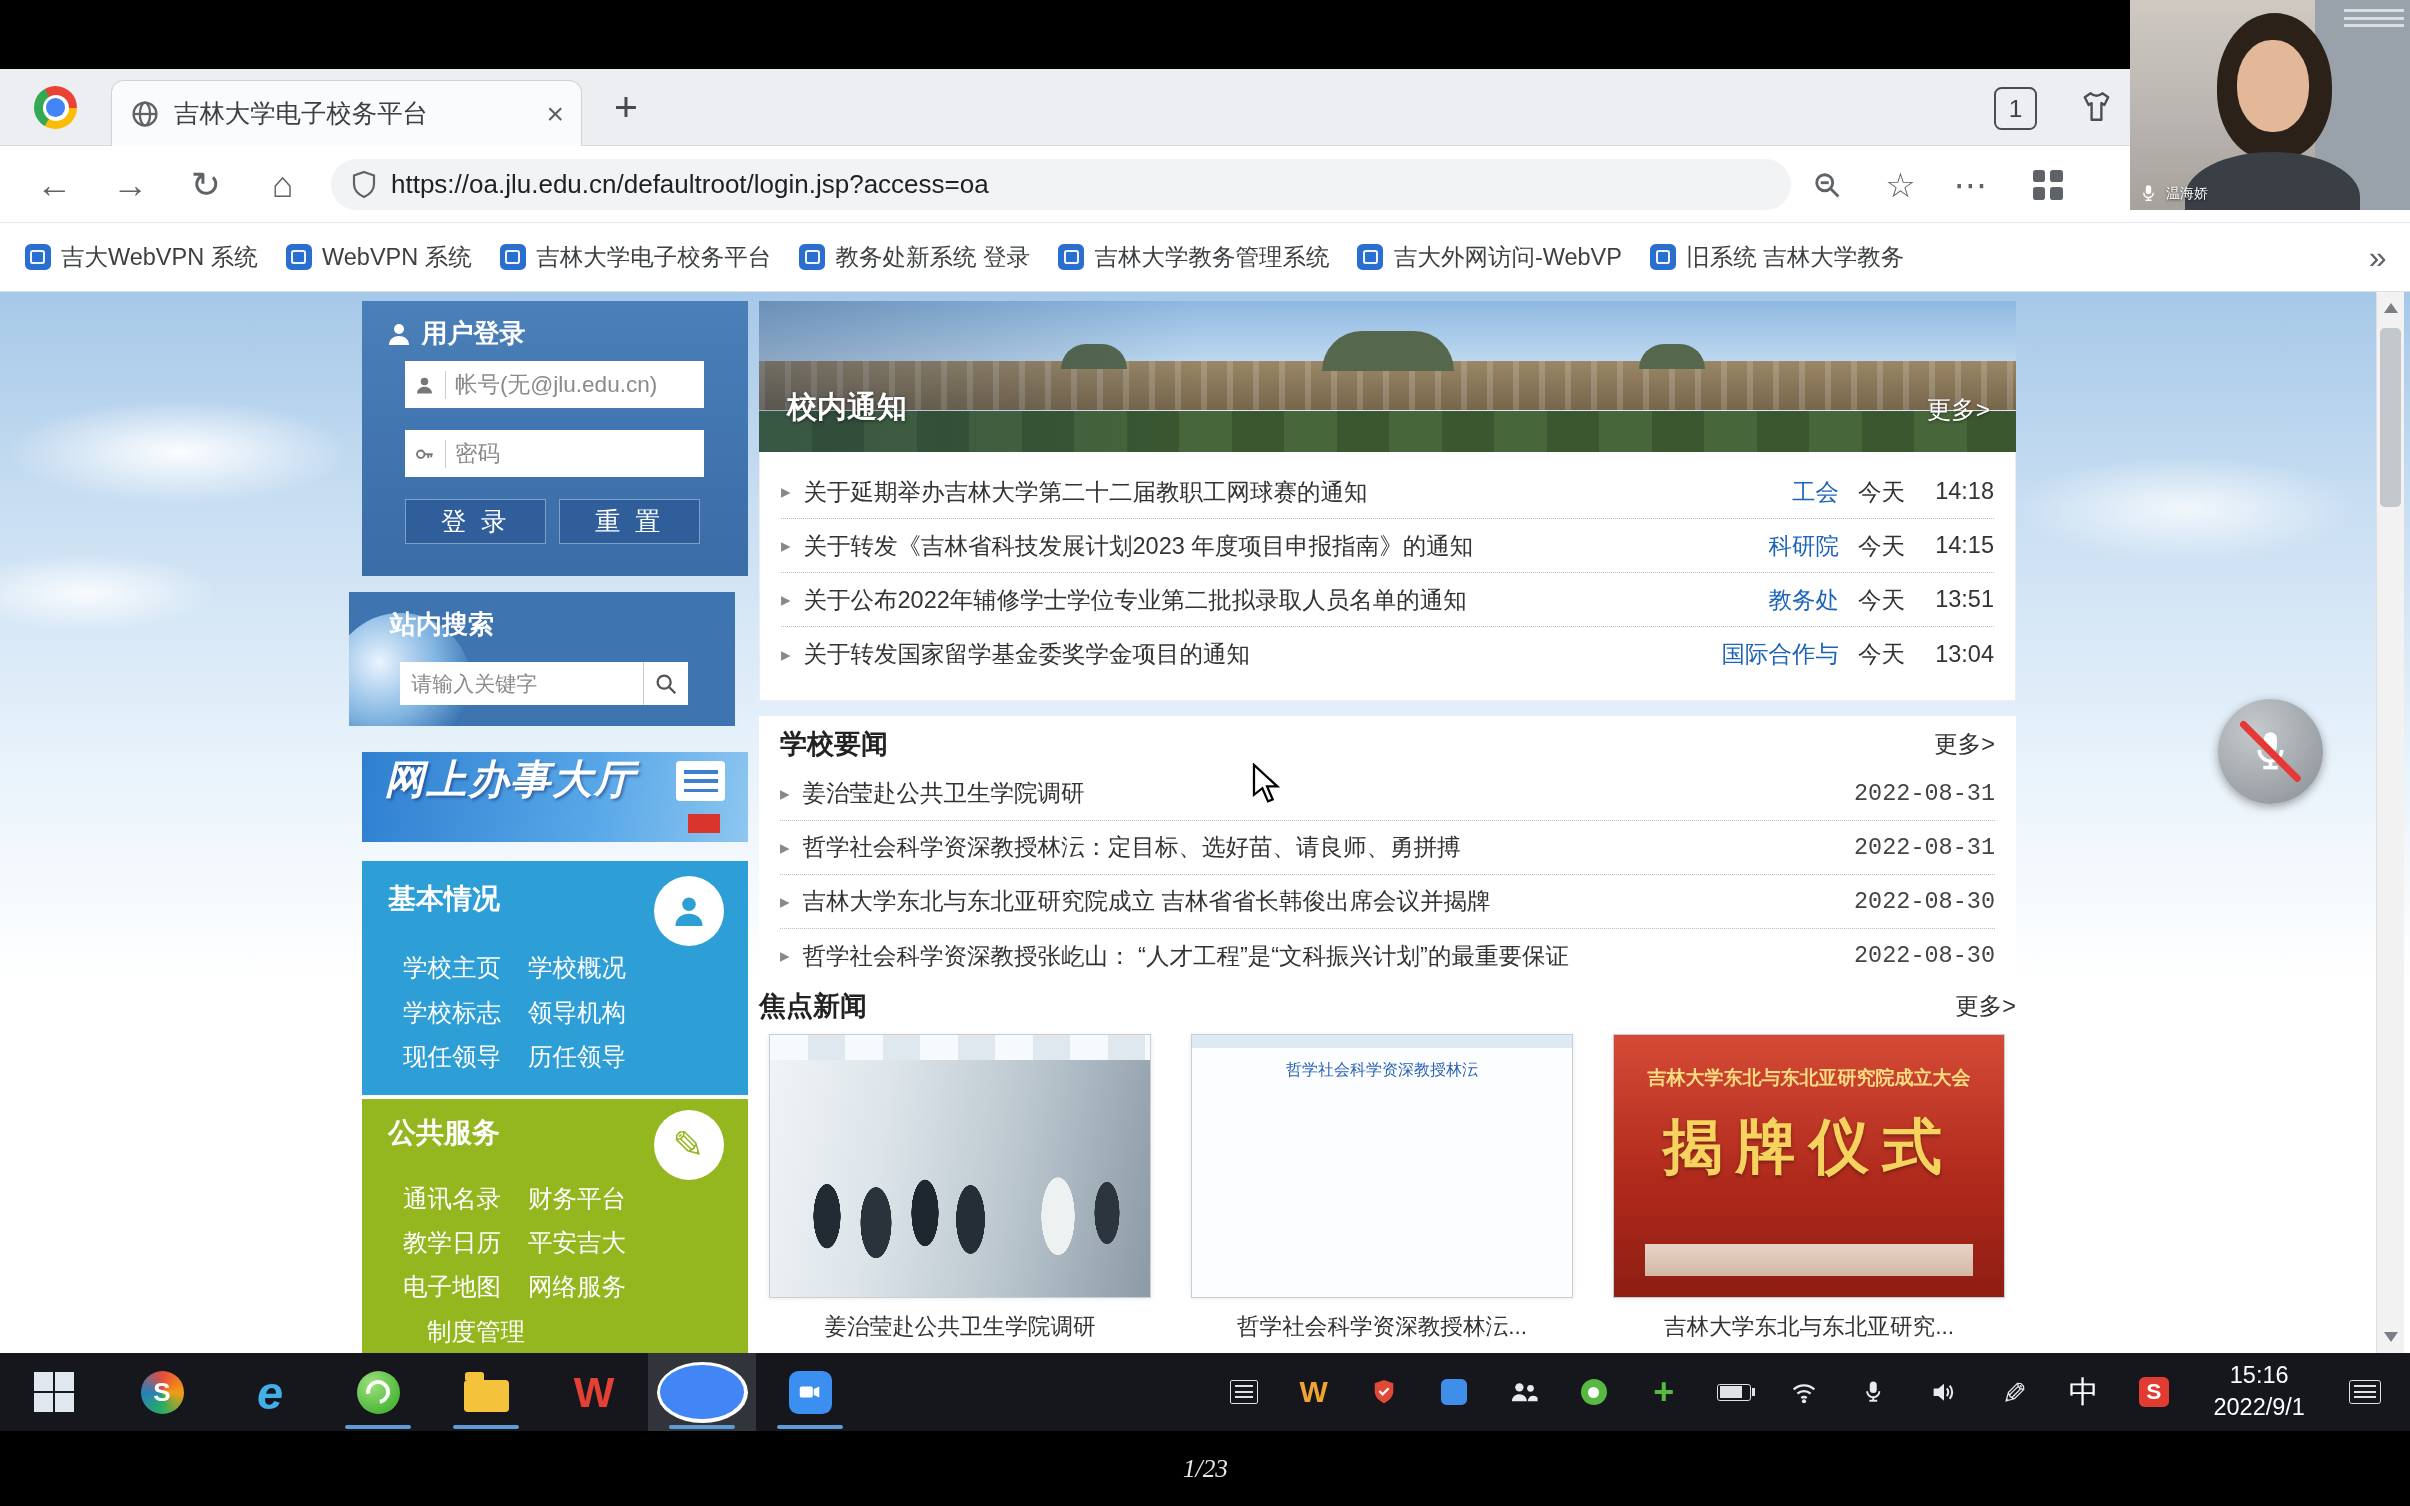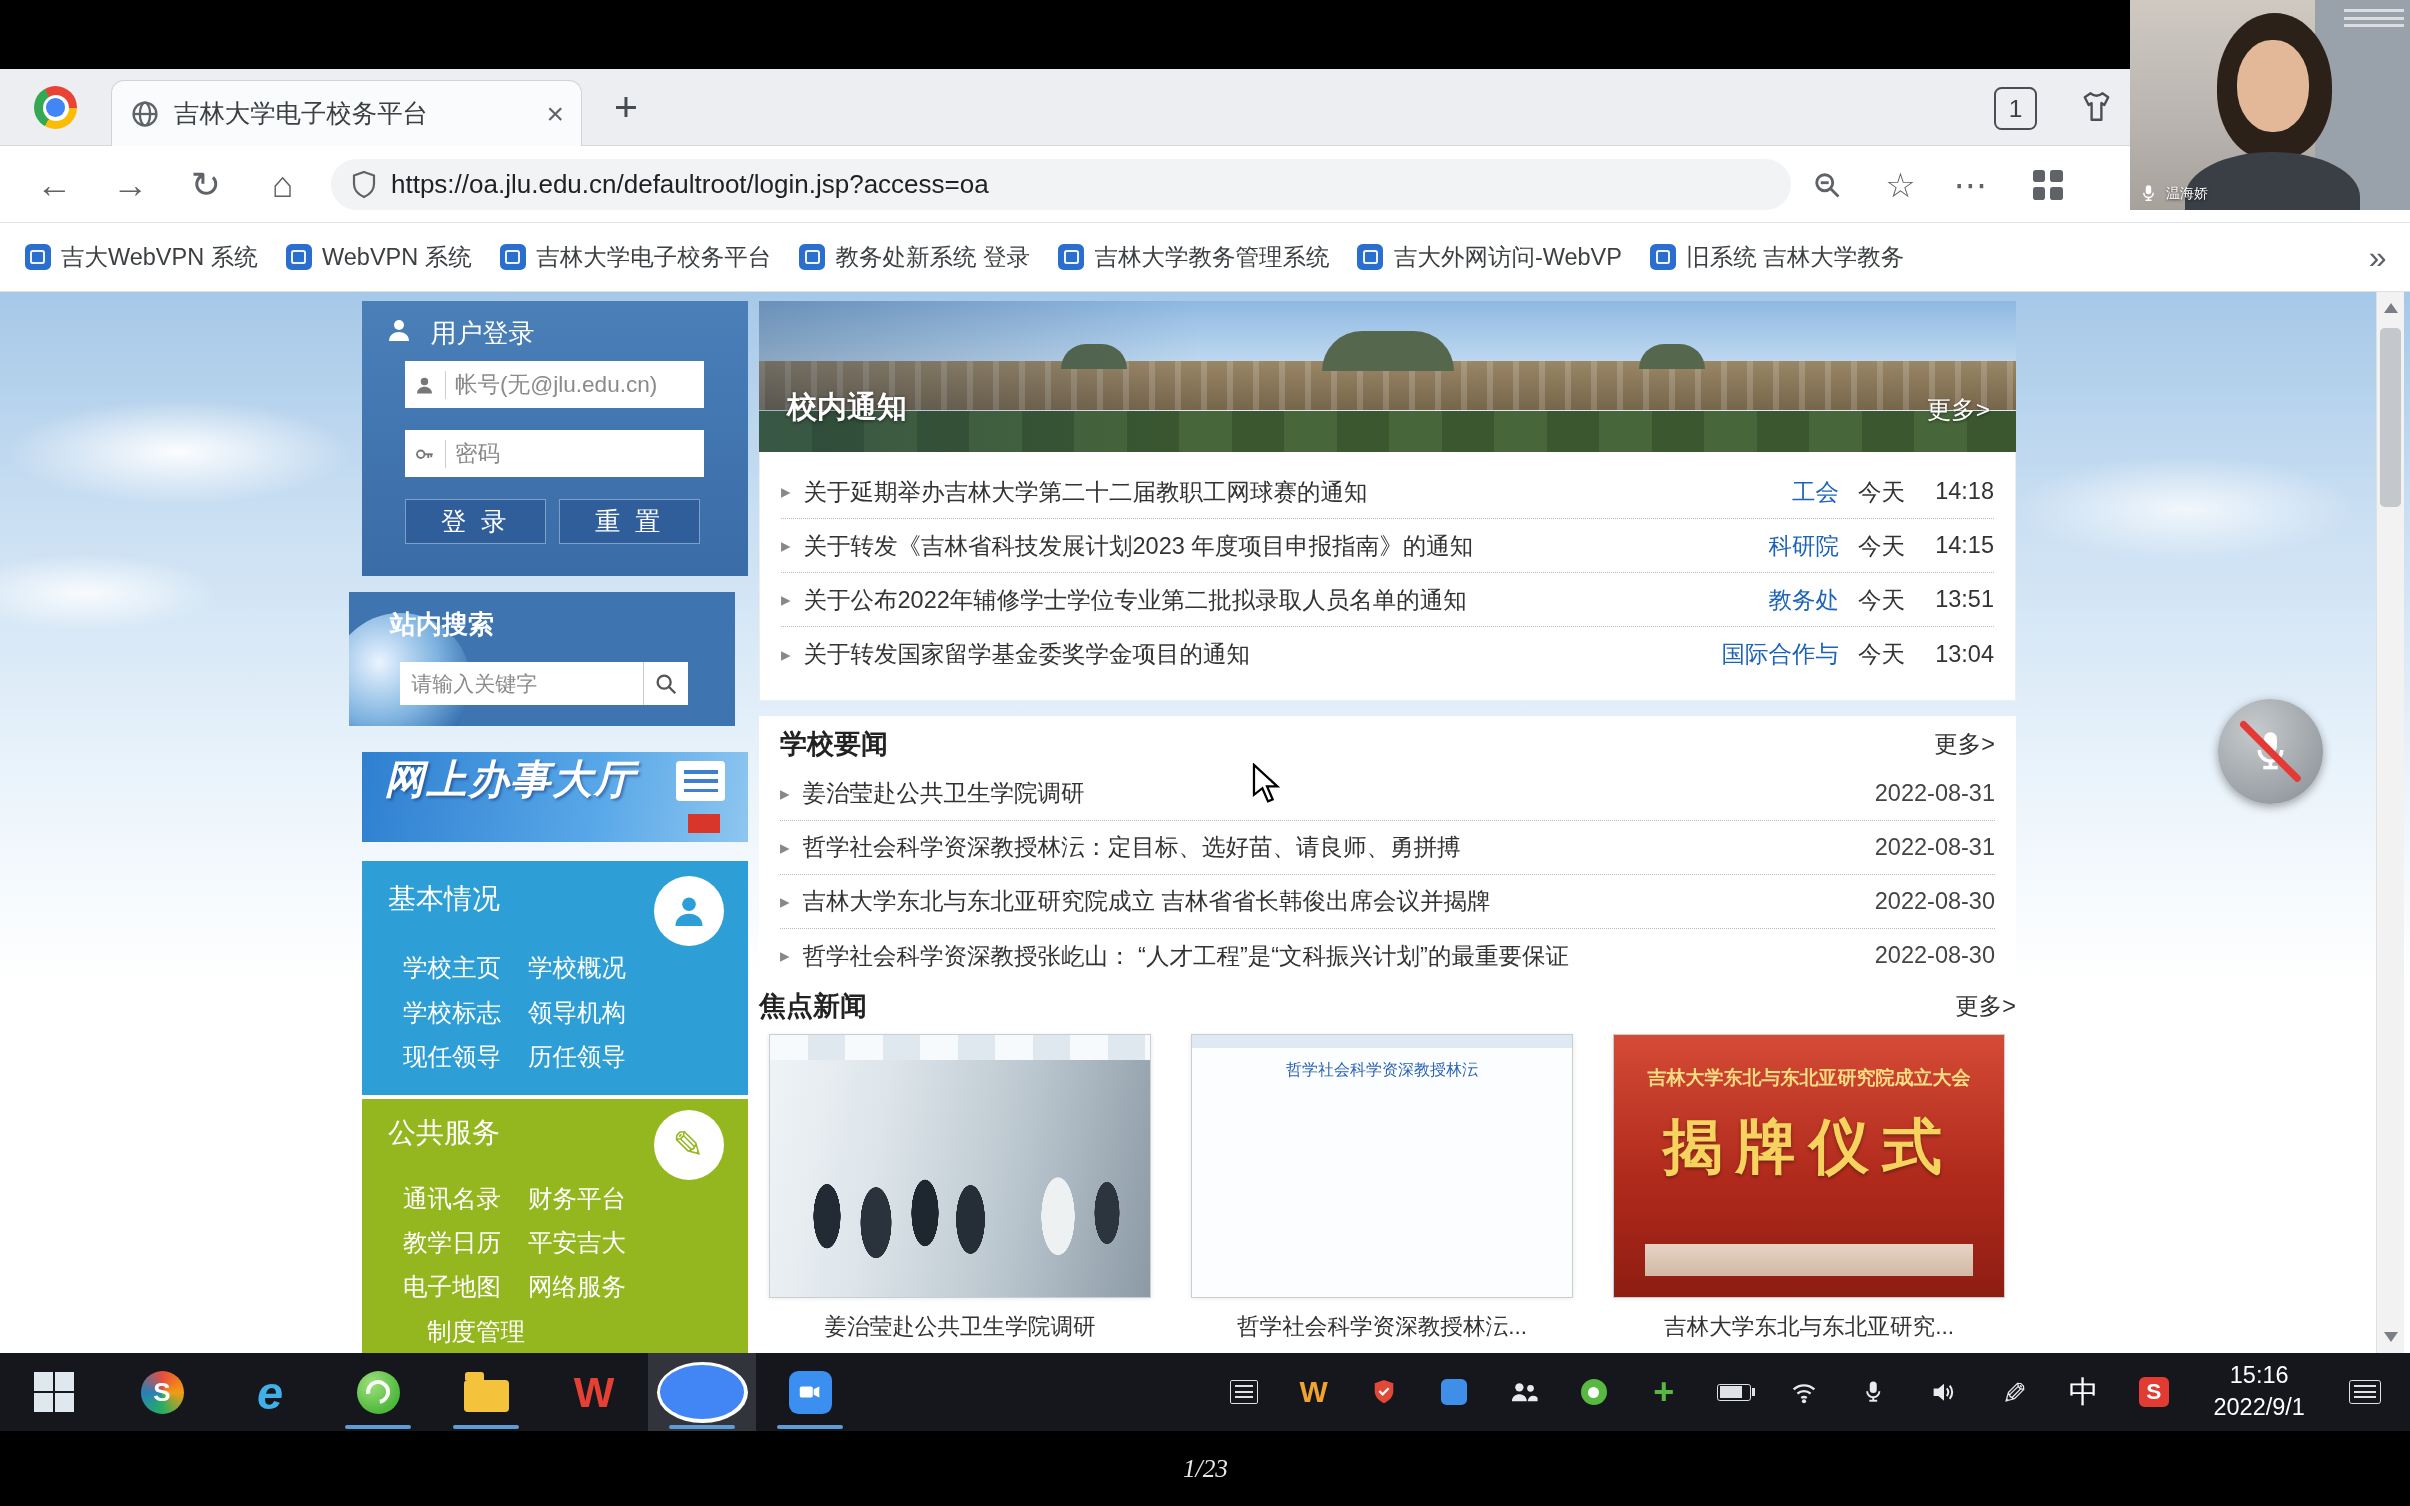--- a/index.html
+++ b/index.html
@@ -60,22 +60,22 @@
   .scrollbar { position:absolute; right:7.5px; top:0; bottom:0; width:28px; background:#f2f2f2; border-left:0.9px solid #e0e0e0; }
   .sb-up, .sb-down { position:absolute; left:0; width:28px; height:32px; display:flex; align-items:center; justify-content:center; }
   .sb-up { top:0; } .sb-down { bottom:0; }
   .tri-up { width:0; height:0; border-left:7.5px solid transparent; border-right:7.5px solid transparent; border-bottom:10.4px solid #7a7f85; }
   .tri-down { width:0; height:0; border-left:7.5px solid transparent; border-right:7.5px solid transparent; border-top:10.4px solid #7a7f85; }
   .sb-thumb { position:absolute; left:3.8px; top:36px; width:21px; height:179px; background:#c4c8cc; border-radius:4.7px; }
 
   
   .p-login { position:absolute; left:362px; top:9.4px; width:386px; height:275px;
     background:linear-gradient(180deg,#4a7fb8,#3a6ca8); }
-  .panel-title { position:absolute; left:22.6px; top:15px; display:flex; gap:18px; color:#fff;
-    font-size:26px; font-weight:normal; }
+  .panel-title { position:absolute; left:22.6px; top:15px; display:flex; align-items:center; gap:9px; color:#fff;
+    font-size:26px; font-weight:bold; }
   .fld { position:absolute; left:43px; width:299px; height:47px; background:#fff; display:flex; align-items:center;
     gap:9.4px; padding:0 9.4px; }
   .fld-sep { width:0.9px; height:28px; background:#ccc; }
   .fld input { border:none; outline:none; background:transparent; font-size:22.6px; color:#333; width:100%;
     font-family:"Liberation Sans","DejaVu Sans",sans-serif; }
   .fld input::placeholder { color:#8a8a8a; }
   .login-btn { position:absolute; top:198px; width:141px; height:45px; background:#2f5e9a; border:0.9px solid #7da0c8;
     color:#fff; font-size:25.4px; display:flex; align-items:center; justify-content:center; letter-spacing:3.8px; }
 
   .p-search { position:absolute; left:349px; top:300px; width:386px; height:134px; background:#3e74b0; overflow:hidden; }
@@ -129,21 +129,21 @@
   
   .n-list { position:absolute; left:759px; top:160px; width:1257px; height:249px; background:#fff; padding:13px 21px 7.5px 21px;
     border:0.9px solid #eceff1; border-top:none; }
   .row { height:54px; display:flex; align-items:center; border-bottom:0.9px dotted #bcbcbc; }
   .row:last-child { border-bottom:none; }
   .row::before { content:"▸"; color:#888; font-size:19px; margin-right:13px; }
   .row-title { flex:1; font-size:23.5px; color:#333; white-space:nowrap; overflow:hidden; text-overflow:ellipsis; }
   .row-dept { font-size:23.5px; color:#1d64b8; margin-left:17px; white-space:nowrap; }
   .row-day { font-size:23.5px; color:#333; margin-left:19px; }
   .row-time { font-size:23.5px; color:#333; margin-left:17px; width:72px; text-align:right; }
-  .row-date { font-size:23.5px; color:#444; margin-left:17px; white-space:nowrap; }
+  .row-date { font-size:23.5px; color:#444; margin-left:17px; white-space:nowrap;font-family:Liberation Mono, monospace; }
 
   .news { position:absolute; left:759px; top:424px; width:1257px; height:256px; background:#fff; padding:5.6px 21px 5.6px 21px; }
   .sec-head { display:flex; align-items:center; justify-content:space-between; height:45px; }
   .sec-title { font-size:27px; font-weight:bold; color:#222; }
   .sec-more { font-size:23.5px; color:#333; }
 
   
   .focus-head { position:absolute; left:759px; top:693px; width:1257px; height:41px;
     display:flex; align-items:center; justify-content:space-between; }
   .card { position:absolute; top:742px; height:264px; border:0.9px solid #c9ced3; box-shadow:0 0.9px 4.7px rgba(0,0,0,.10); overflow:hidden; }

